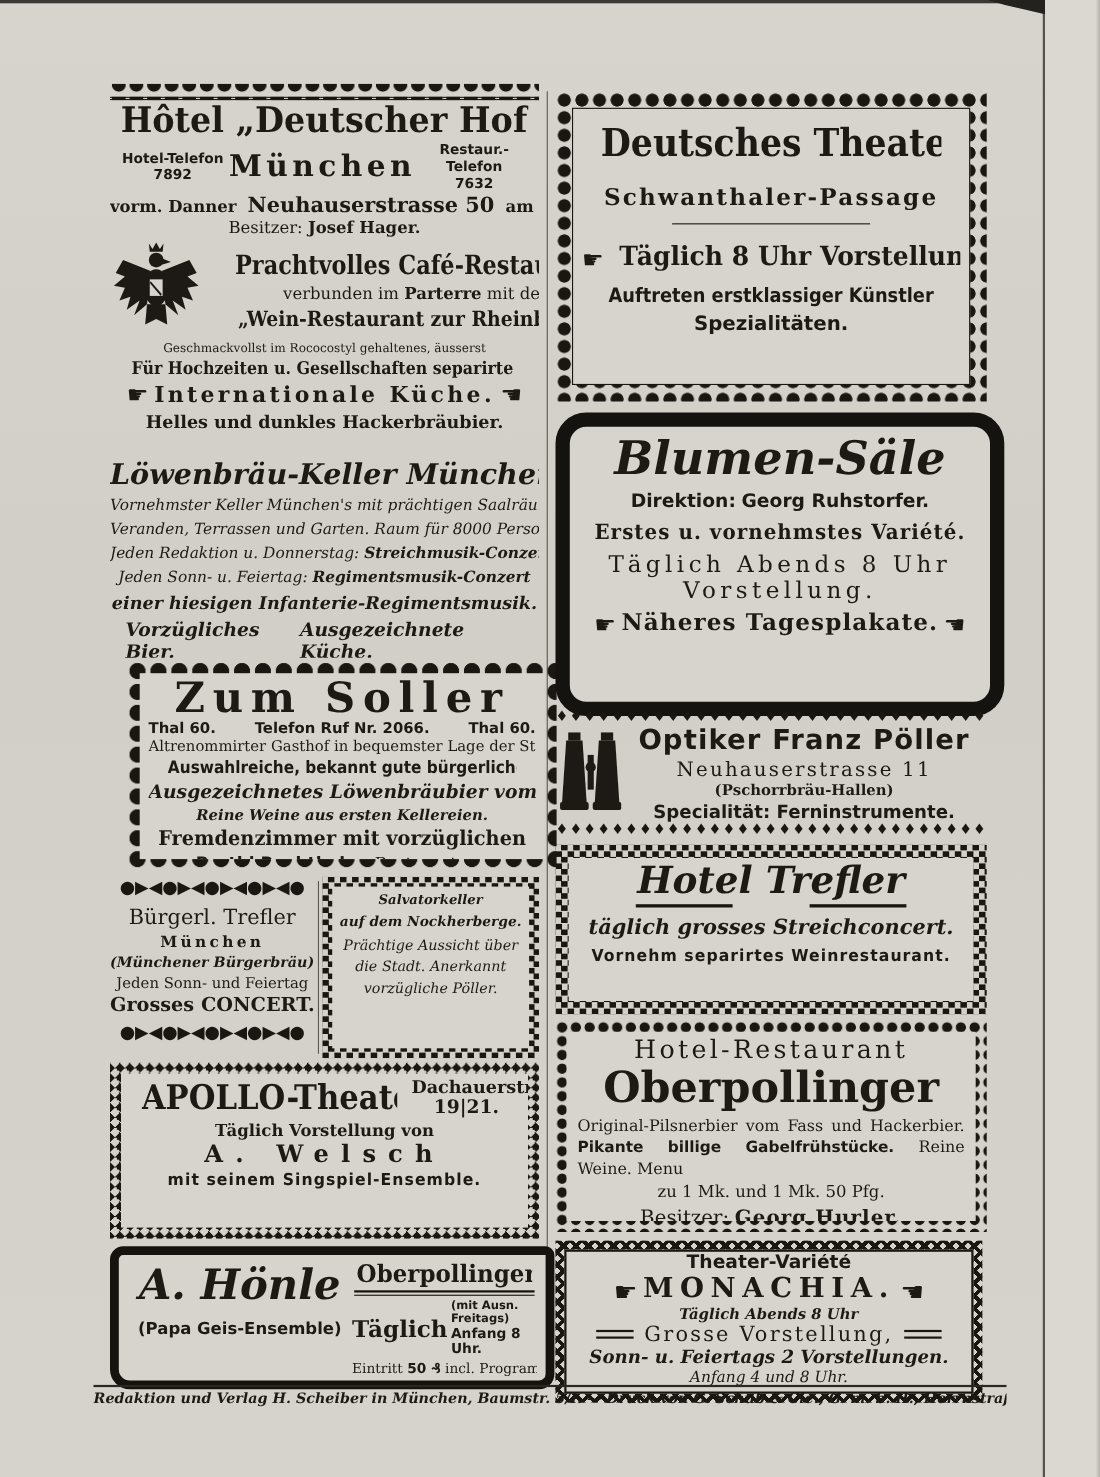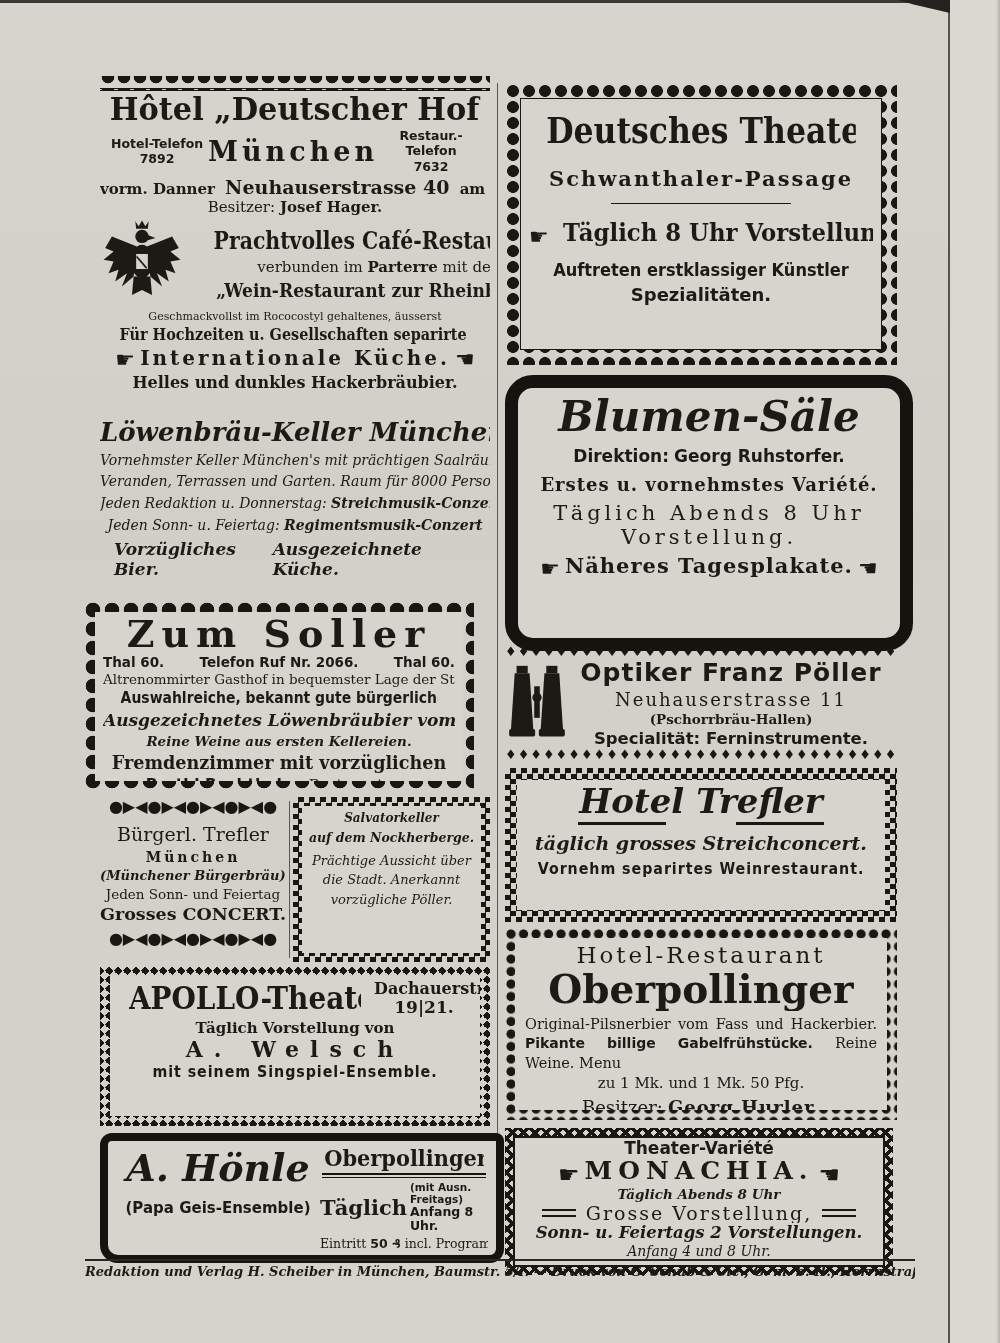--- a/index.html
+++ b/index.html
@@ -60,21 +60,21 @@
         <div>7892</div>
       </div>
       <div class="c b serif" style="font-size:27px;letter-spacing:4px;">München</div>
       <div class="c b sans" style="font-size:12.5px;width:112px;line-height:1.25;">
         <div>Restaur.-Telefon</div>
         <div>7632</div>
       </div>
     </div>
     <div class="c nw" style="font-size:16px;margin-top:1px;">
       <span class="b serif" style="font-size:15px;">vorm. Danner</span>&nbsp;
-      <span class="b serif" style="font-size:19px;">Neuhauserstrasse 40</span>&nbsp;
+      <span class="b serif" style="font-size:19px;">Neuhauserstrasse 50</span>&nbsp;
       <span class="b serif" style="font-size:15px;">am Karlsthor</span>
     </div>
     <div class="c" style="font-size:15px;">
       <span class="serif">Besitzer:</span>
       <span class="b serif">Josef Hager.</span>
     </div>
     <div style="display:flex;align-items:center;margin-top:2px;">
       <svg width="84" height="92" viewBox="0 0 100 110" style="flex:0 0 84px;">
         <g fill="#1d1a15">
           <polygon points="42,4 46,10 50,3 54,10 58,4 57,13 43,13"></polygon>
@@ -114,27 +114,28 @@
     <div class="c frak nw" style="font-size:14px;line-height:1.55;">Vornehmster Keller München's mit prächtigen Saalräumen</div>
     <div class="c frak nw" style="font-size:14px;line-height:1.55;">Veranden, Terrassen und Garten.  Raum für 8000 Personen.</div>
     <div class="c nw" style="font-size:14px;line-height:1.55;">
       <span class="frak">Jeden Redaktion u. Donnerstag:</span>
       <span class="b frak">Streichmusik-Conzert.</span>
     </div>
     <div class="c nw" style="font-size:14px;line-height:1.55;">
       <span class="frak">Jeden Sonn- u. Feiertag:</span>
       <span class="b frak">Regimentsmusik-Conzert</span>
     </div>
+    <div class="c b frak nw" style="font-size:16px;line-height:1.5;">einer hiesigen Infanterie-Regimentsmusik.</div>
     <div style="display:flex;justify-content:space-between;padding:2px 14px 0 14px;">
       <span class="b frak" style="font-size:17px;">Vorzügliches Bier.</span>
       <span class="b frak" style="font-size:17px;">Ausgezeichnete Küche.</span>
     </div>
   </div>
 
-  <div class="ad frame bump-frame" style="left:84px;top:601px;width:368px;height:169px;">
+  <div class="ad frame bump-frame" style="left:116px;top:601px;width:368px;height:169px;">
     <div class="inner" style="padding:2px 8px;">
       <div class="c b serif nw" style="font-size:38px;letter-spacing:7px;line-height:1.05;">Zum Soller</div>
       <div style="display:flex;justify-content:space-between;align-items:baseline;">
         <span class="b sans" style="font-size:13.5px;">Thal 60.</span>
         <span class="b sans" style="font-size:13.5px;">Telefon Ruf Nr. 2066.</span>
         <span class="b sans" style="font-size:13.5px;">Thal 60.</span>
       </div>
       <div class="c serif nw" style="font-size:13.5px;line-height:1.35;">Altrenommirter Gasthof in bequemster Lage der Stadt.</div>
       <div class="c b sans nw cx90" style="font-size:15.5px;line-height:1.35;">Auswahlreiche, bekannt gute bürgerliche Küche.</div>
       <div class="c b frak nw" style="font-size:17px;line-height:1.35;">Ausgezeichnetes Löwenbräubier vom Fass.</div>

